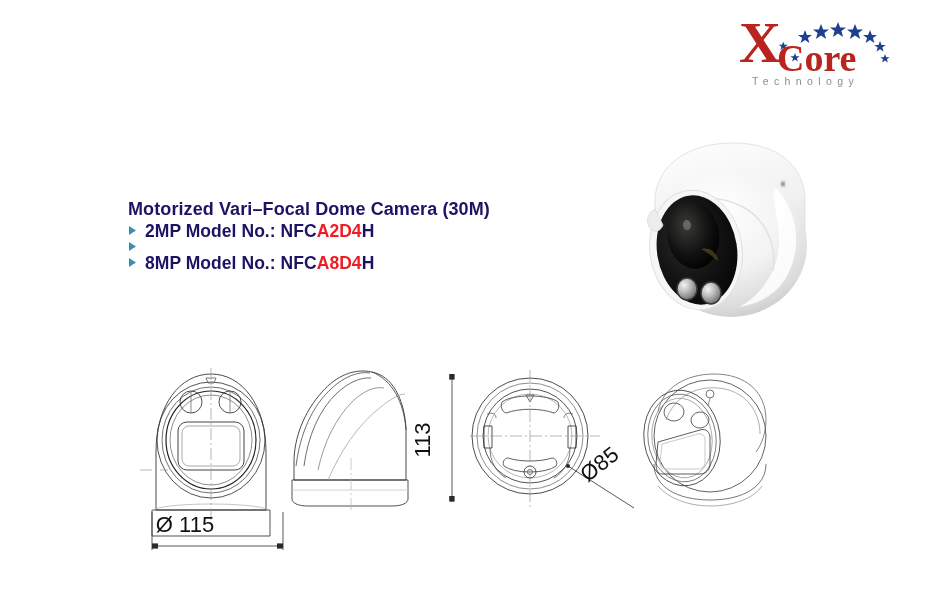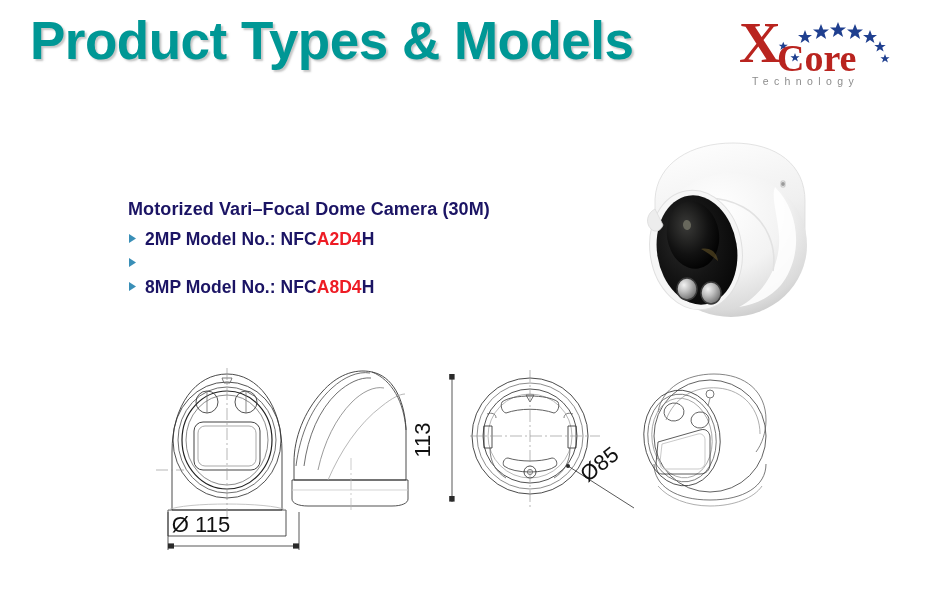--- a/index.html
+++ b/index.html
@@ -55,21 +55,21 @@
     font-size: 18px;
     font-weight: 700;
     color: #1b1464;
     letter-spacing: 0.1px;
     line-height: 1.3;
     white-space: nowrap;
   }
   .model-row {
     display: flex;
     align-items: baseline;
-    margin-top: 8px;
+    margin-top: 0;
     white-space: nowrap;
   }
   .bullet-arrow {
     width: 17px;
     flex: 0 0 17px;
     display: inline-block;
     position: relative;
     top: -1px;
   }
   .bullet-arrow svg { display: block; }
@@ -89,38 +89,37 @@
     width: 215px;
     height: 195px;
   }
   #camera-photo svg { display: block; }
 
   
   .drawing {
     position: absolute;
   }
   .drawing svg { display: block; }
-  #drawing-front { left: 154px; top: 360px; width: 180px; height: 195px; }
+  #drawing-front { left: 138px; top: 360px; width: 180px; height: 195px; }
   #drawing-side  { left: 288px; top: 362px; width: 175px; height: 150px; }
   #drawing-base  { left: 468px; top: 362px; width: 175px; height: 160px; }
   #drawing-iso   { left: 628px; top: 368px; width: 165px; height: 145px; }
 
   .dim-text {
     font-family: "Liberation Sans", sans-serif;
     font-size: 22px;
     fill: #111111;
     font-weight: 400;
   }
 </style>
 </head>
 <body>
 
 <div id="slide">
 
-  <div id="slide-title">Product Types &amp; Models</div>
 
   <div id="logo">
     <svg width="170" height="80" viewBox="0 0 170 80" xmlns="http://www.w3.org/2000/svg">
 
       <g fill="#1f3f8f">
         <polygon points="57,32 58.6,36 62.8,36 59.4,38.6 60.7,42.7 57,40.2 53.3,42.7 54.6,38.6 51.2,36 55.4,36" transform="translate(-4,4) scale(0.78) translate(10,6)"></polygon>
         <polygon points="70,22 71.9,27 77,27 72.9,30.1 74.4,35 70,32 65.6,35 67.1,30.1 63,27 68.1,27"></polygon>
         <polygon points="86,16 88.2,21.6 94,21.6 89.4,25.1 91.1,31 86,27.6 80.9,31 82.6,25.1 78,21.6 83.8,21.6"></polygon>
         <polygon points="103,14 105.2,19.6 111,19.6 106.4,23.1 108.1,29 103,25.6 97.9,29 99.6,23.1 95,19.6 100.8,19.6"></polygon>
         <polygon points="120,16 122.2,21.6 128,21.6 123.4,25.1 125.1,31 120,27.6 114.9,31 116.6,25.1 112,21.6 117.8,21.6"></polygon>

